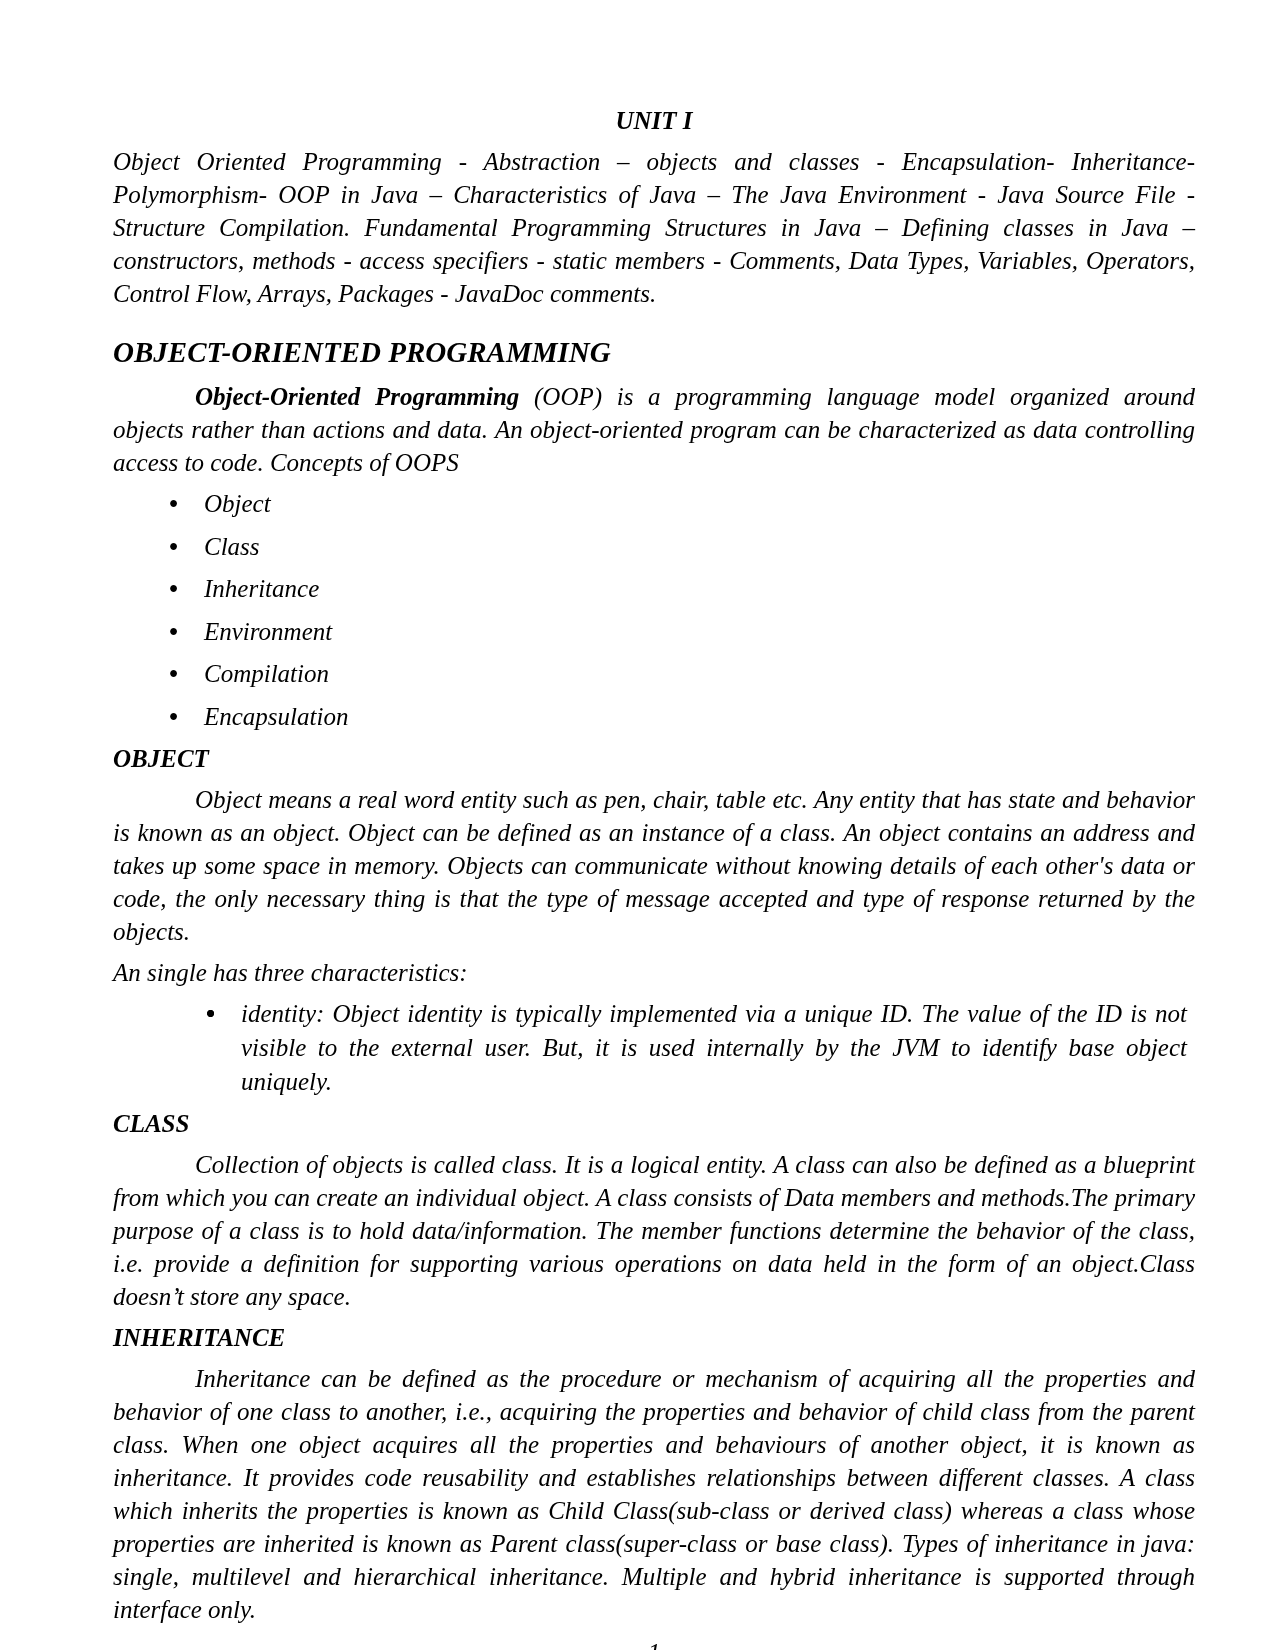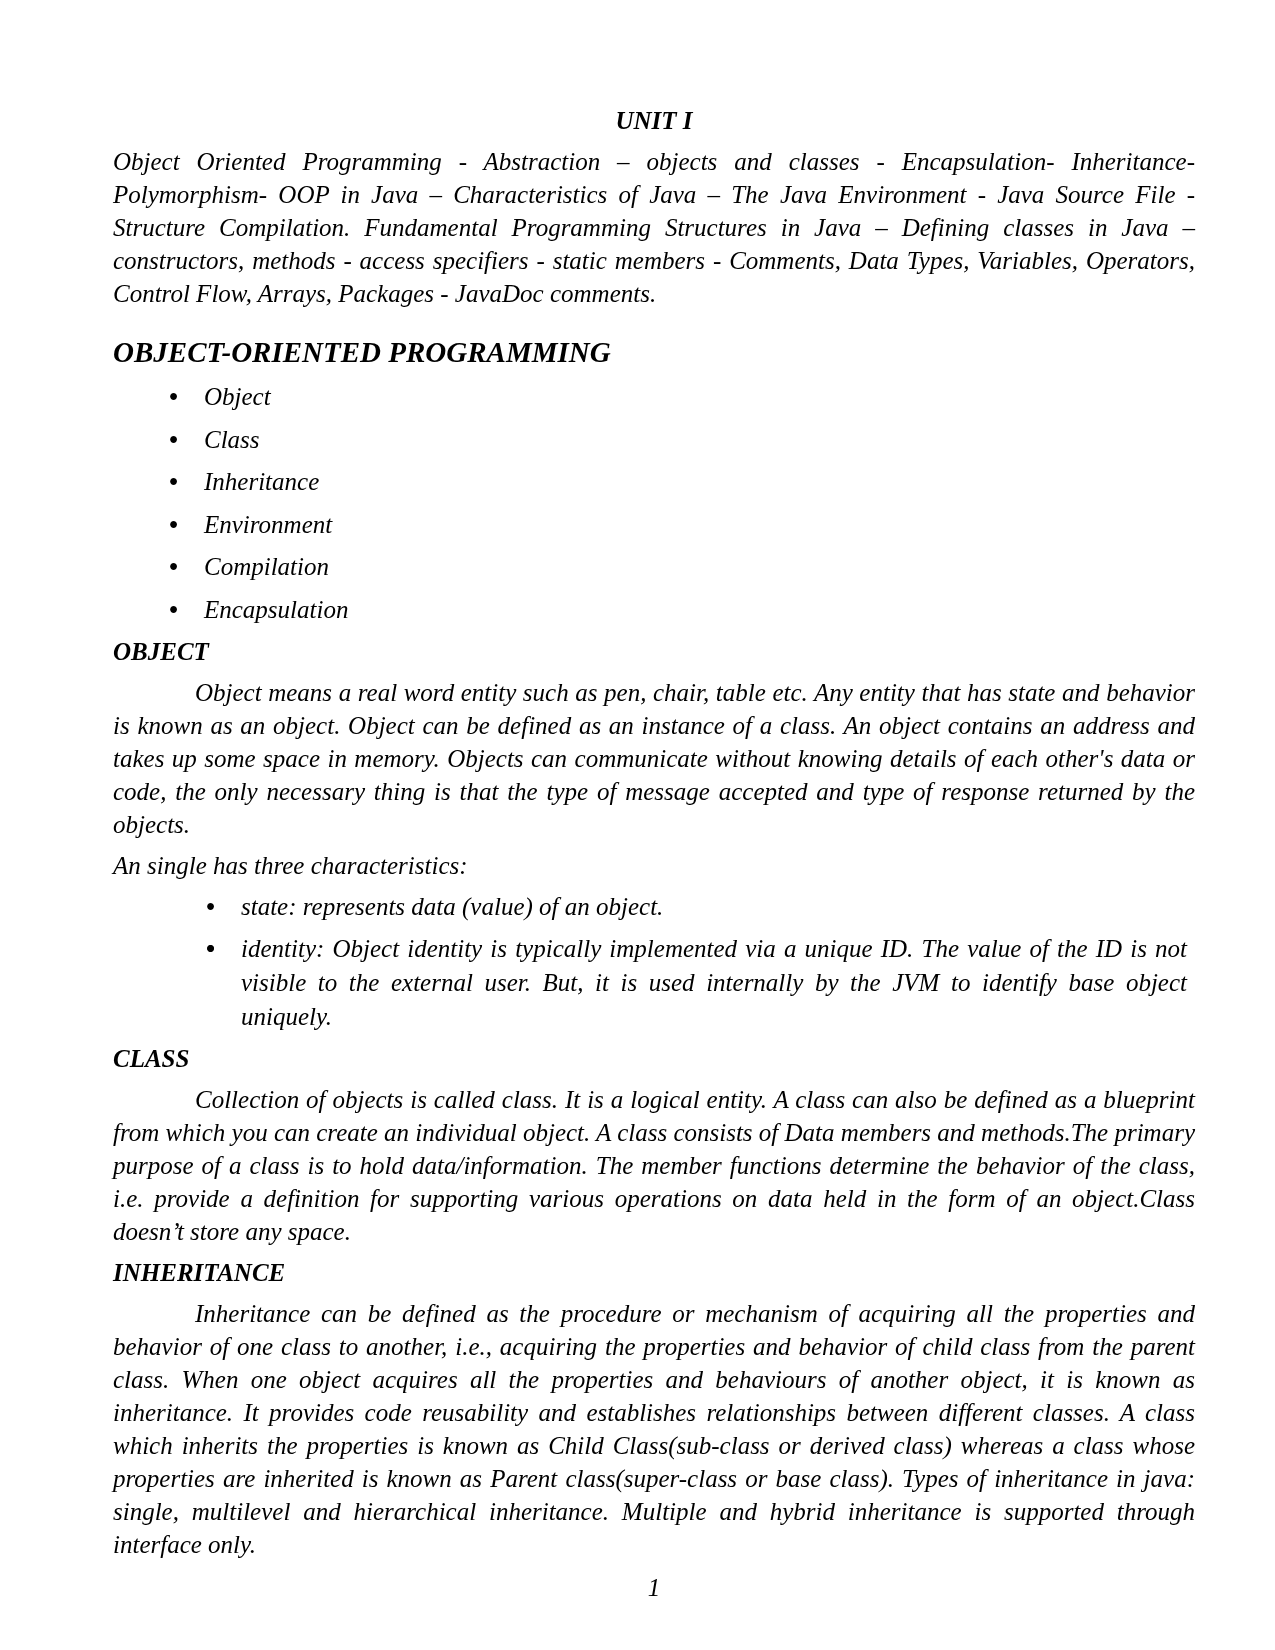--- a/index.html
+++ b/index.html
@@ -88,36 +88,37 @@
 </head>
 <body>
 
 <div class="page">
 
   <h1 class="doc-title">UNIT I</h1>
 
   <p class="body-par">Object Oriented Programming - Abstraction – objects and classes - Encapsulation- Inheritance- Polymorphism- OOP in Java – Characteristics of Java – The Java Environment - Java Source File - Structure Compilation. Fundamental Programming Structures in Java – Defining classes in Java – constructors, methods - access specifiers - static members - Comments, Data Types, Variables, Operators, Control Flow, Arrays, Packages - JavaDoc comments.</p>
 
   <h3 class="main-heading">OBJECT-ORIENTED PROGRAMMING</h3>
+  <p class="body-par indent"><strong>Object-Oriented Programming</strong><span> (OOP) is a programming language model organized around objects rather than actions and data. An object-oriented program can be characterized as data controlling access to code. Concepts of OOPS</span></p>
 
   <ul class="bullets bullets-l1">
     <li><span class="dot">•</span><span>Object</span></li>
     <li><span class="dot">•</span><span>Class</span></li>
     <li><span class="dot">•</span><span>Inheritance</span></li>
     <li><span class="dot">•</span><span>Environment</span></li>
     <li><span class="dot">•</span><span>Compilation</span></li>
     <li><span class="dot">•</span><span>Encapsulation</span></li>
   </ul>
 
   <h4 class="sub-heading">OBJECT</h4>
   <p class="body-par indent">Object means a real word entity such as pen, chair, table etc. Any entity that has state and behavior is known as an object. Object can be defined as an instance of a class. An object contains an address and takes up some space in memory. Objects can communicate without knowing details of each other's data or code, the only necessary thing is that the type of message accepted and type of response returned by the objects.</p>
   <p class="body-par">An single has three characteristics:</p>
 
   <ul class="bullets bullets-l2">
-    <li><span class="dot">•</span><span>state: represents data (value) of an object.</span></li>
+    <li><span class="dot">•</span></li>
     <li><span class="dot">•</span></li>
     <li><span class="dot">•</span><span>identity: Object identity is typically implemented via a unique ID. The value of the ID is not visible to the external user. But, it is used internally by the JVM to identify base object uniquely.</span></li>
   </ul>
 
   <h4 class="sub-heading">CLASS</h4>
   <p class="body-par indent">Collection of objects is called class. It is a logical entity. A class can also be defined as a blueprint from which you can create an individual object. A class consists of Data members and methods.The primary purpose of a class is to hold data/information. The member functions determine the behavior of the class, i.e. provide a definition for supporting various operations on data held in the form of an object.Class doesn’t store any space.</p>
 
   <h4 class="sub-heading">INHERITANCE</h4>
   <p class="body-par indent">Inheritance can be defined as the procedure or mechanism of acquiring all the properties and behavior of one class to another, i.e., acquiring the properties and behavior of child class from the parent class. When one object acquires all the properties and behaviours of another object, it is known as inheritance. It provides code reusability and establishes relationships between different classes. A class which inherits the properties is known as Child Class(sub-class or derived class) whereas a class whose properties are inherited is known as Parent class(super-class or base class). Types of inheritance in java: single, multilevel and hierarchical inheritance. Multiple and hybrid inheritance is supported through interface only.</p>
 

